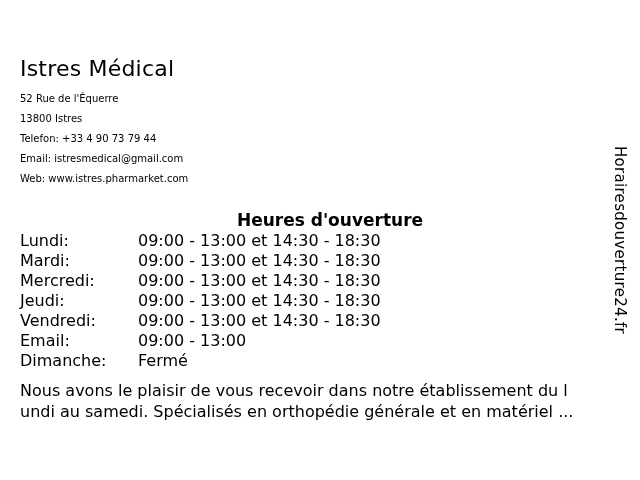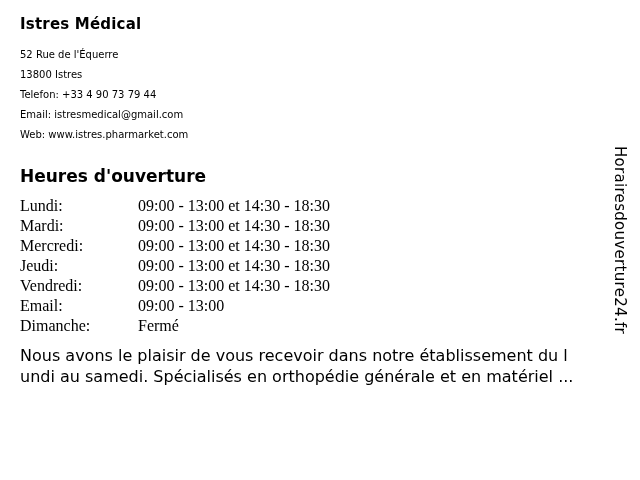--- a/index.html
+++ b/index.html
@@ -9,42 +9,42 @@
     overflow: hidden;
     font-family: "DejaVu Sans", "Liberation Sans", sans-serif;
     color: #000000;
   }
   .page {
     position: relative;
     width: 640px; height: 480px;
     padding: 12px 0 0 20px;
   }
   .title {
-    font-size: 15px;
-    font-weight: bold;
+    font-size: 22px;
+    font-weight: normal;
     line-height: 25px;
     letter-spacing: 0.2px;
+    margin-top: 44px;
   }
   .contact {
     margin-top: 8px;
   }
   .contact-line {
     font-size: 10px;
     line-height: 20px;
     white-space: nowrap;
   }
   .section-title {
     font-size: 17px;
     font-weight: bold;
     line-height: 22px;
     margin-top: 20px;
+    text-align: center;
   }
   .hours-table {
-    margin-top: 9px;
-    font-family: Liberation Serif, serif;
   }
   .hours-row {
     display: flex;
     font-size: 16px;
     line-height: 20px;
     white-space: nowrap;
   }
   .hours-day {
     width: 118px;
     flex: 0 0 118px;

